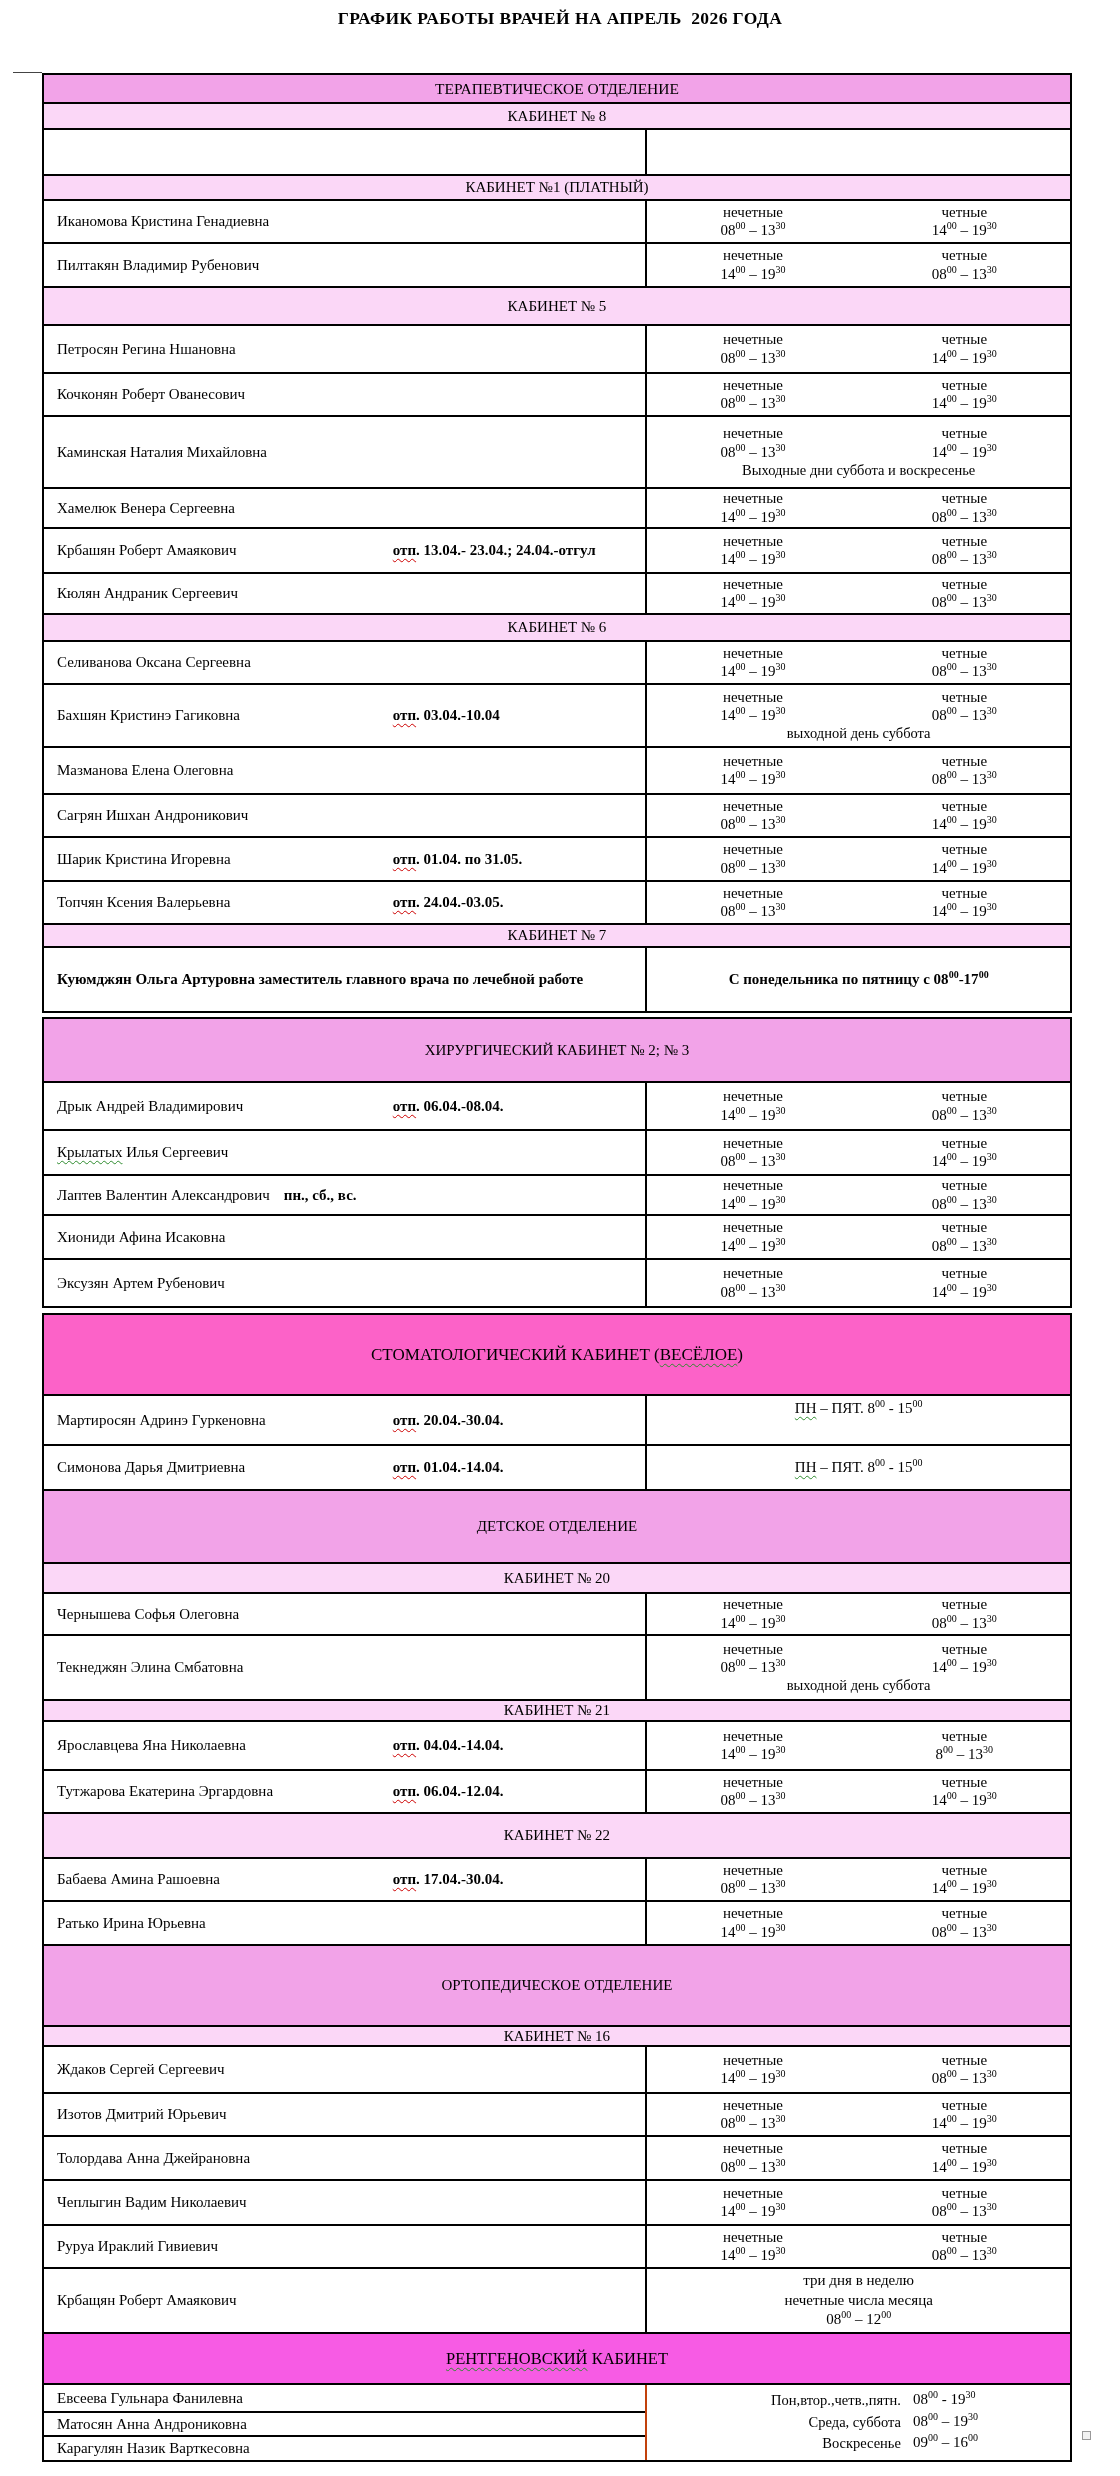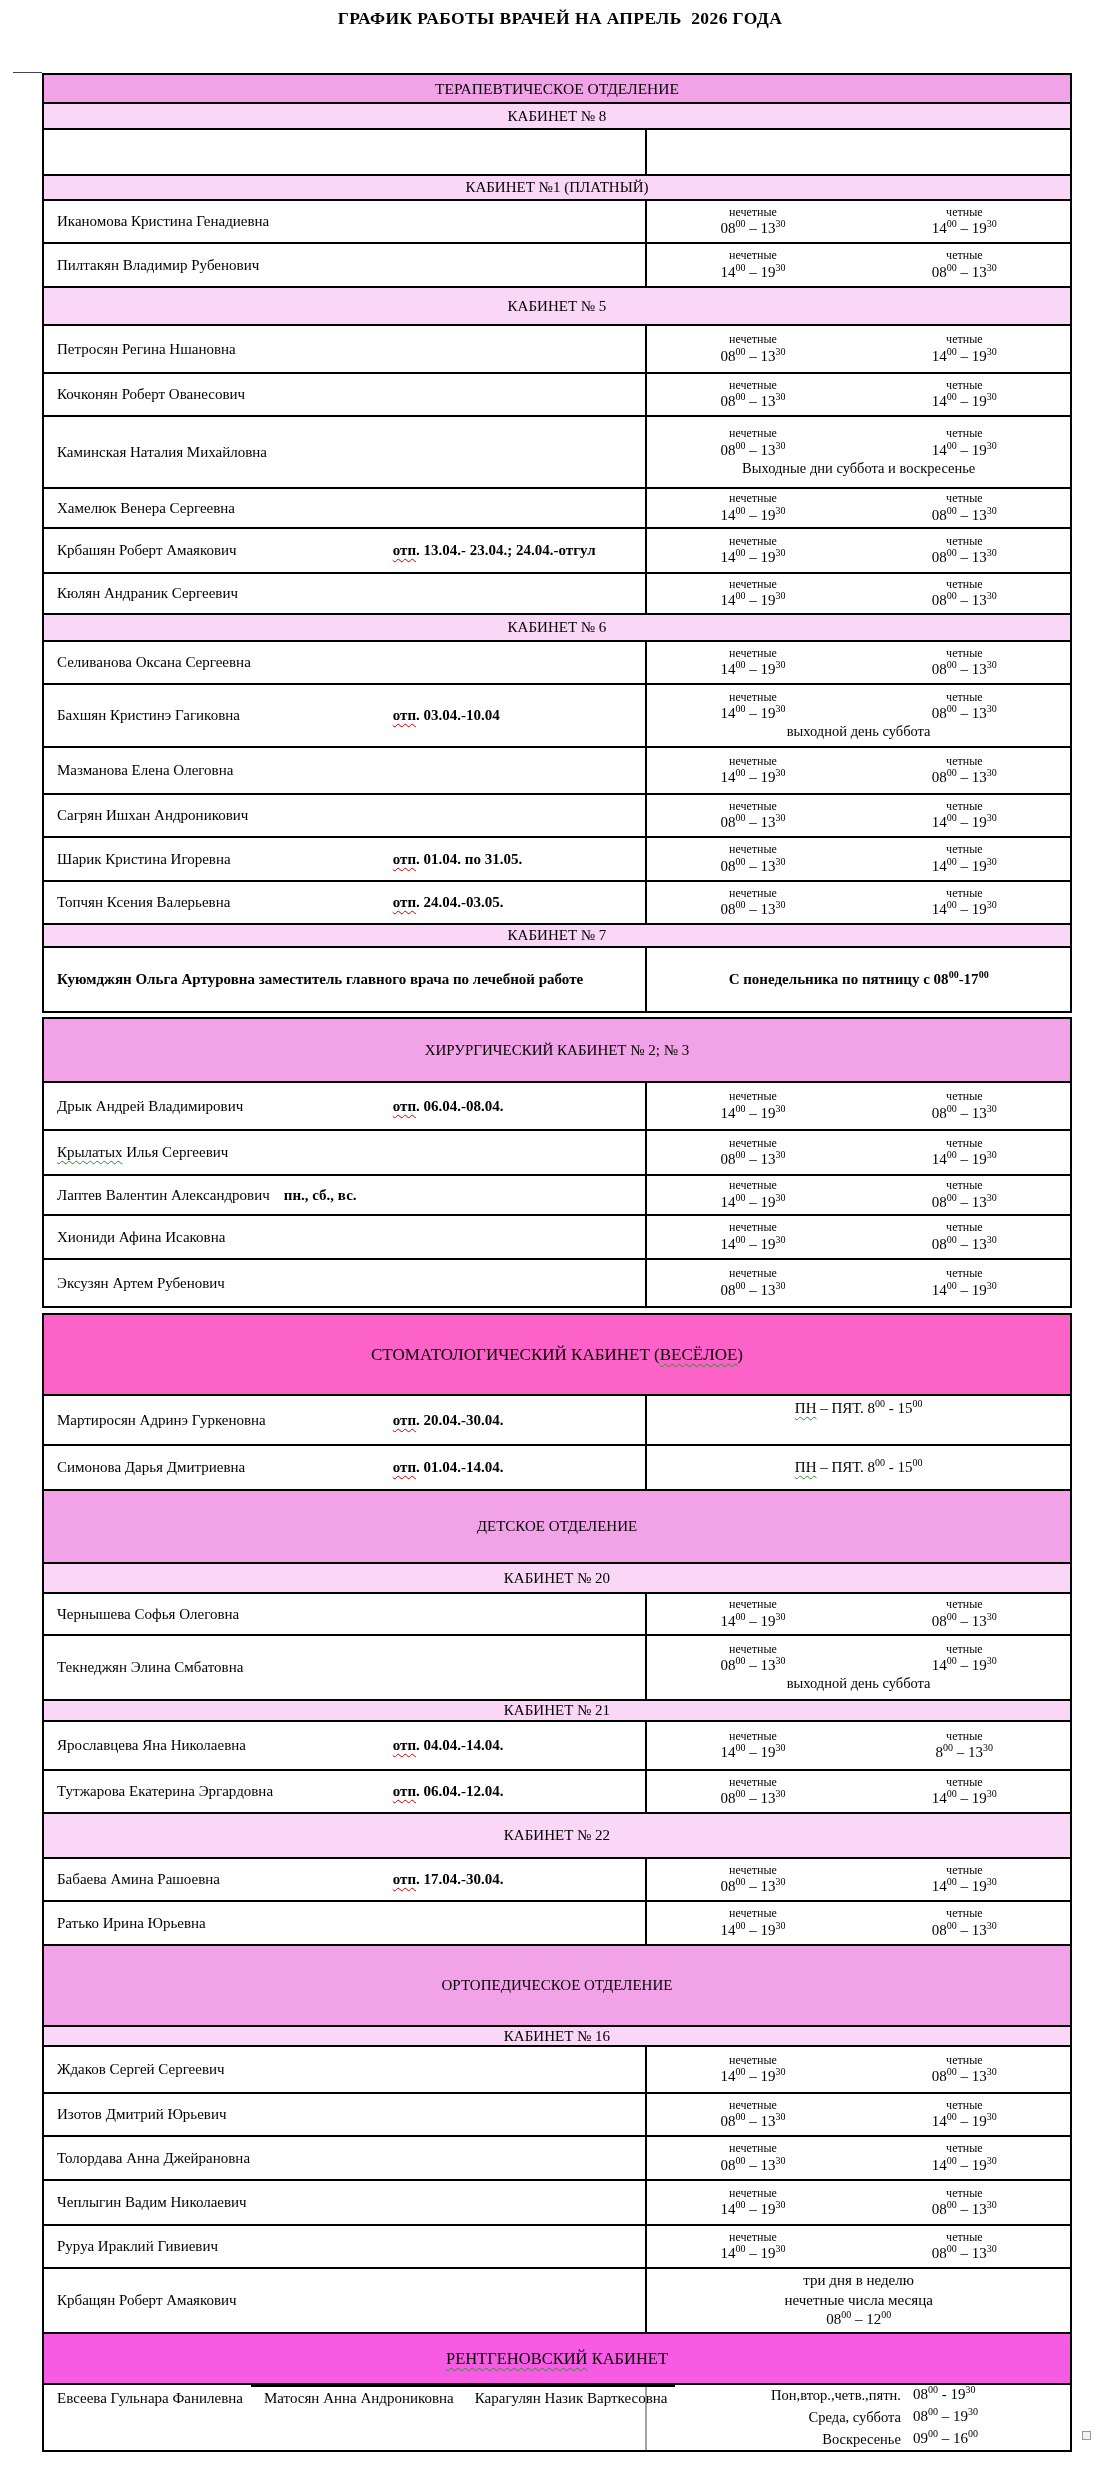--- a/index.html
+++ b/index.html
@@ -28,30 +28,30 @@
   .doc-name { font-size:15px; line-height:1.25; padding-right:8px; }
   .bold { font-weight:bold; }
   .note { font-weight:bold; font-size:15px; position:absolute; left:58%;
     white-space:nowrap; }
   .note.inline { position:static; margin-left:6px; }
   .cell-sched { flex:1; display:flex; flex-direction:column;
     justify-content:center; min-width:0; }
   .cell-sched.vtop { justify-content:flex-start; padding-top:3px; }
   .oe { display:flex; text-align:center; }
   .oe > div { flex:1; }
-  .lbl  { font-size:12px; line-height:1.15;font-family:Liberation Serif, serif; }
+  .lbl  { font-size:15px; line-height:1.15;font-family:Liberation Serif, serif; }
   .time { font-size:15px; line-height:1.2; }
   sup { font-size:10px; line-height:0; }
   .extra { text-align:center; font-size:14.5px; line-height:1.25; }
   .sline { text-align:center; font-size:15px; line-height:1.3; }
   .sline.bold { font-size:15px; }
   .sq-red   { text-decoration:underline wavy var(--sq-red) 1px; text-underline-offset:3px; }
   .sq-green { text-decoration:underline wavy var(--sq-green) 1px; text-underline-offset:3px; }
-  .xnames { width:58.8%; border-right:2px solid #a3a3a3; box-sizing:border-box;
-    display:flex; }
+  .xnames { width:58.8%; border-right:2px solid #c2410c; box-sizing:border-box;
+    display:flex; flex-direction:column; }
   .xrow { display:flex; align-items:center; padding-left:13px; font-size:15px;
     box-sizing:border-box; flex:0 0 auto; }
   .xrow + .xrow { border-top:2px solid #000; }
   .xsched { flex:1; display:flex; flex-direction:column; justify-content:center; }
   .xline { display:flex; font-size:14.5px; line-height:1.5; }
   .xday  { width:60%; text-align:right; white-space:pre; }
   .xtime { padding-left:12px; text-align:left; }
 </style>
 </head>
 <body>

